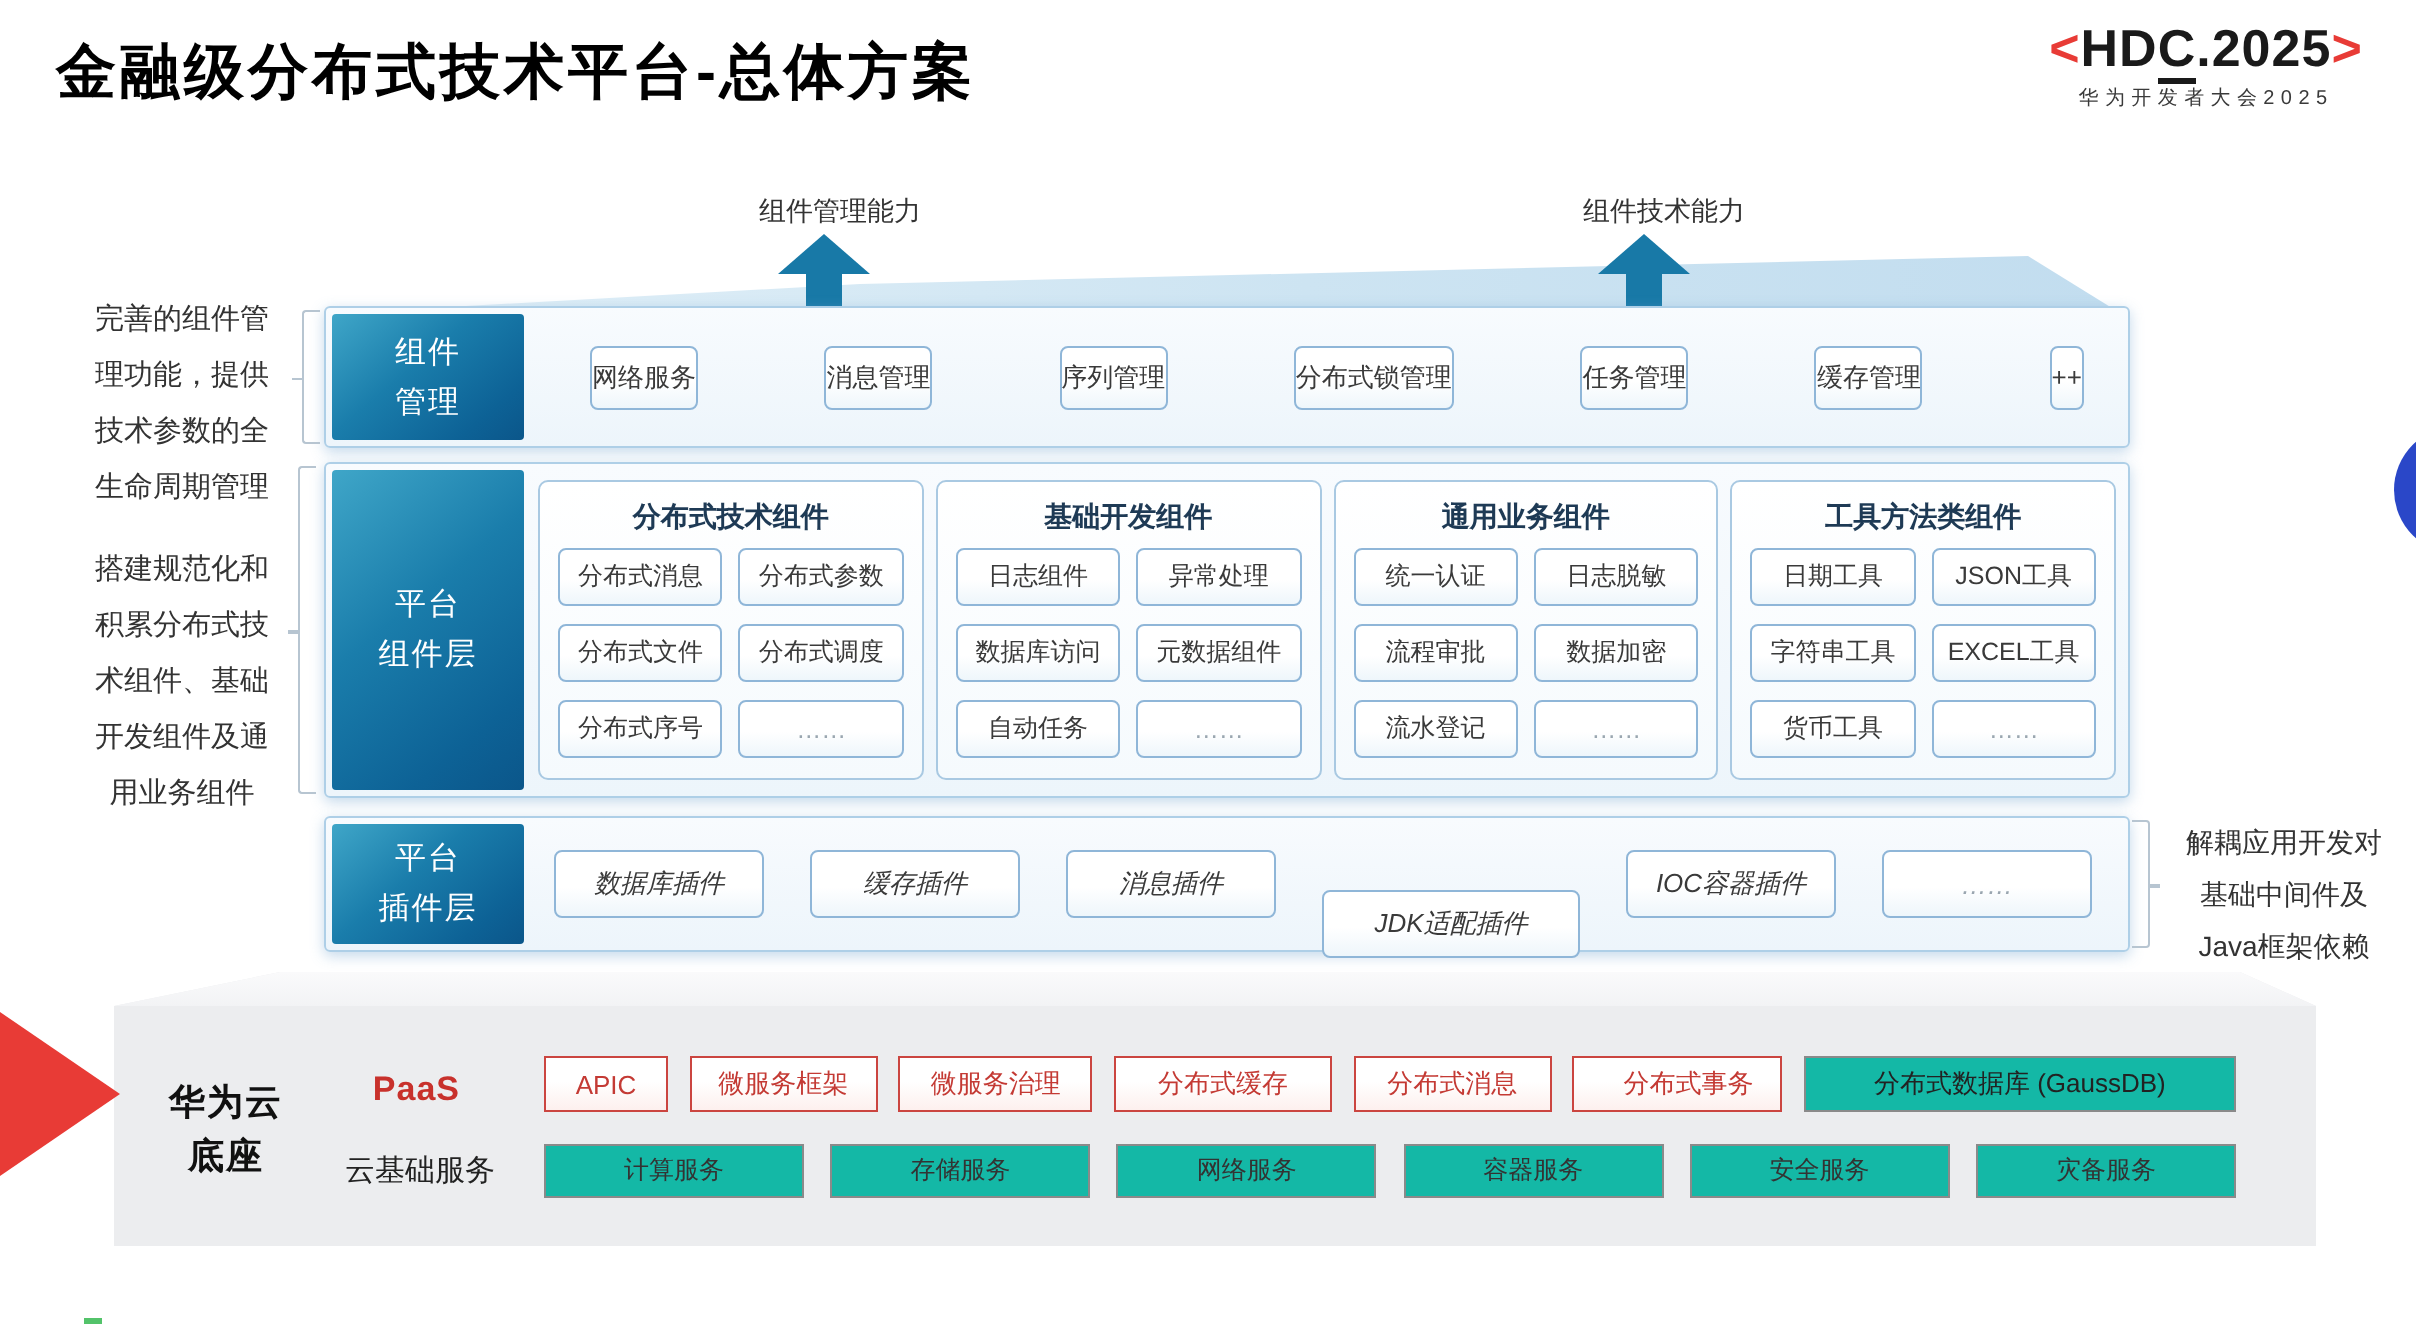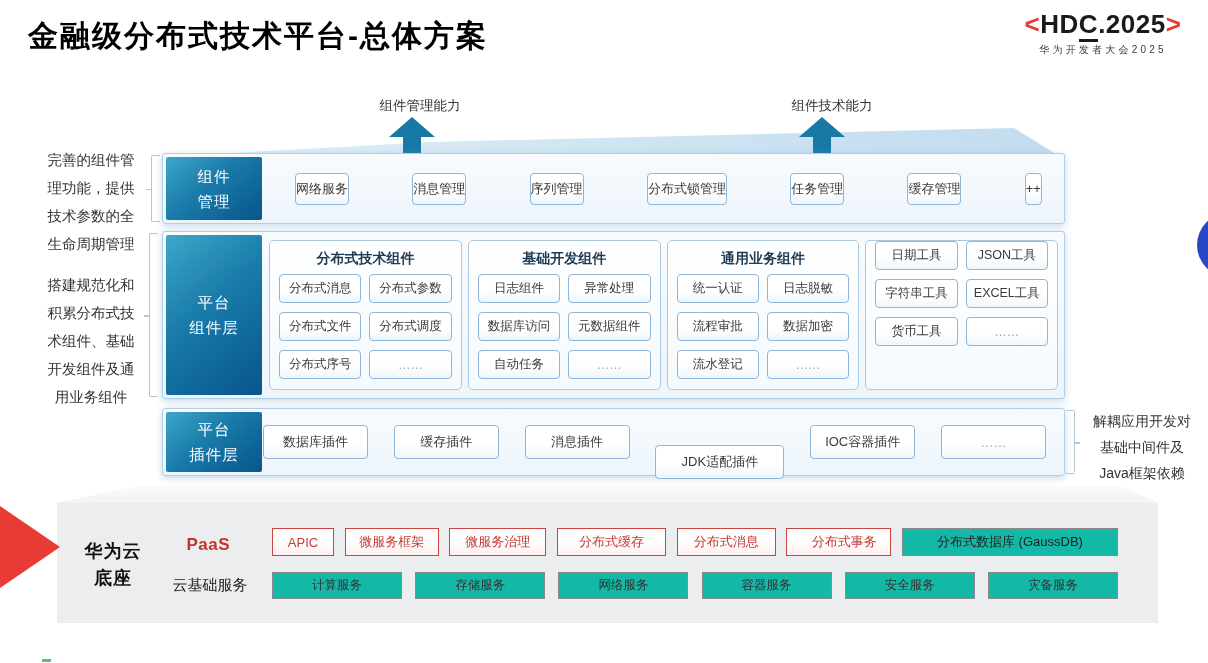--- a/index.html
+++ b/index.html
@@ -165,37 +165,38 @@
 
         <div class="chip">统一认证</div>
             <div class="chip">日志脱敏</div>
             <div class="chip">流程审批</div>
             <div class="chip">数据加密</div>
             <div class="chip">流水登记</div>
             <div class="chip muted">……</div>
           </div>
       </div>
       <div class="group">
+        <div class="group-title">工具方法类组件</div>
         <div class="group-grid">
 
         <div class="chip">日期工具</div>
             <div class="chip">JSON工具</div>
             <div class="chip">字符串工具</div>
             <div class="chip">EXCEL工具</div>
             <div class="chip">货币工具</div>
             <div class="chip muted">……</div>
           </div>
       </div>
     </div>
   </div>
 
   <div class="abs layer" style="left:162px;top:408px;width:901px;height:66px;">
     <div class="layer-label">平台
 插件层</div>
-    <div class="chips-row" style="left:100px;right:18px;">
+    <div class="chips-row" style="left:114px;right:18px;font-style:italic;">
 
     <div class="chip" style="height:34px;width:105px;">数据库插件</div>
         <div class="chip" style="height:34px;width:105px;">缓存插件</div>
         <div class="chip" style="height:34px;width:105px;">消息插件</div>
         <div class="chip" style="height:34px;width:129px;margin-top:40px;">JDK适配插件</div>
         <div class="chip" style="height:34px;width:105px;">IOC容器插件</div>
         <div class="chip muted" style="height:34px;width:105px;">……</div>
       </div>
   </div>
 

